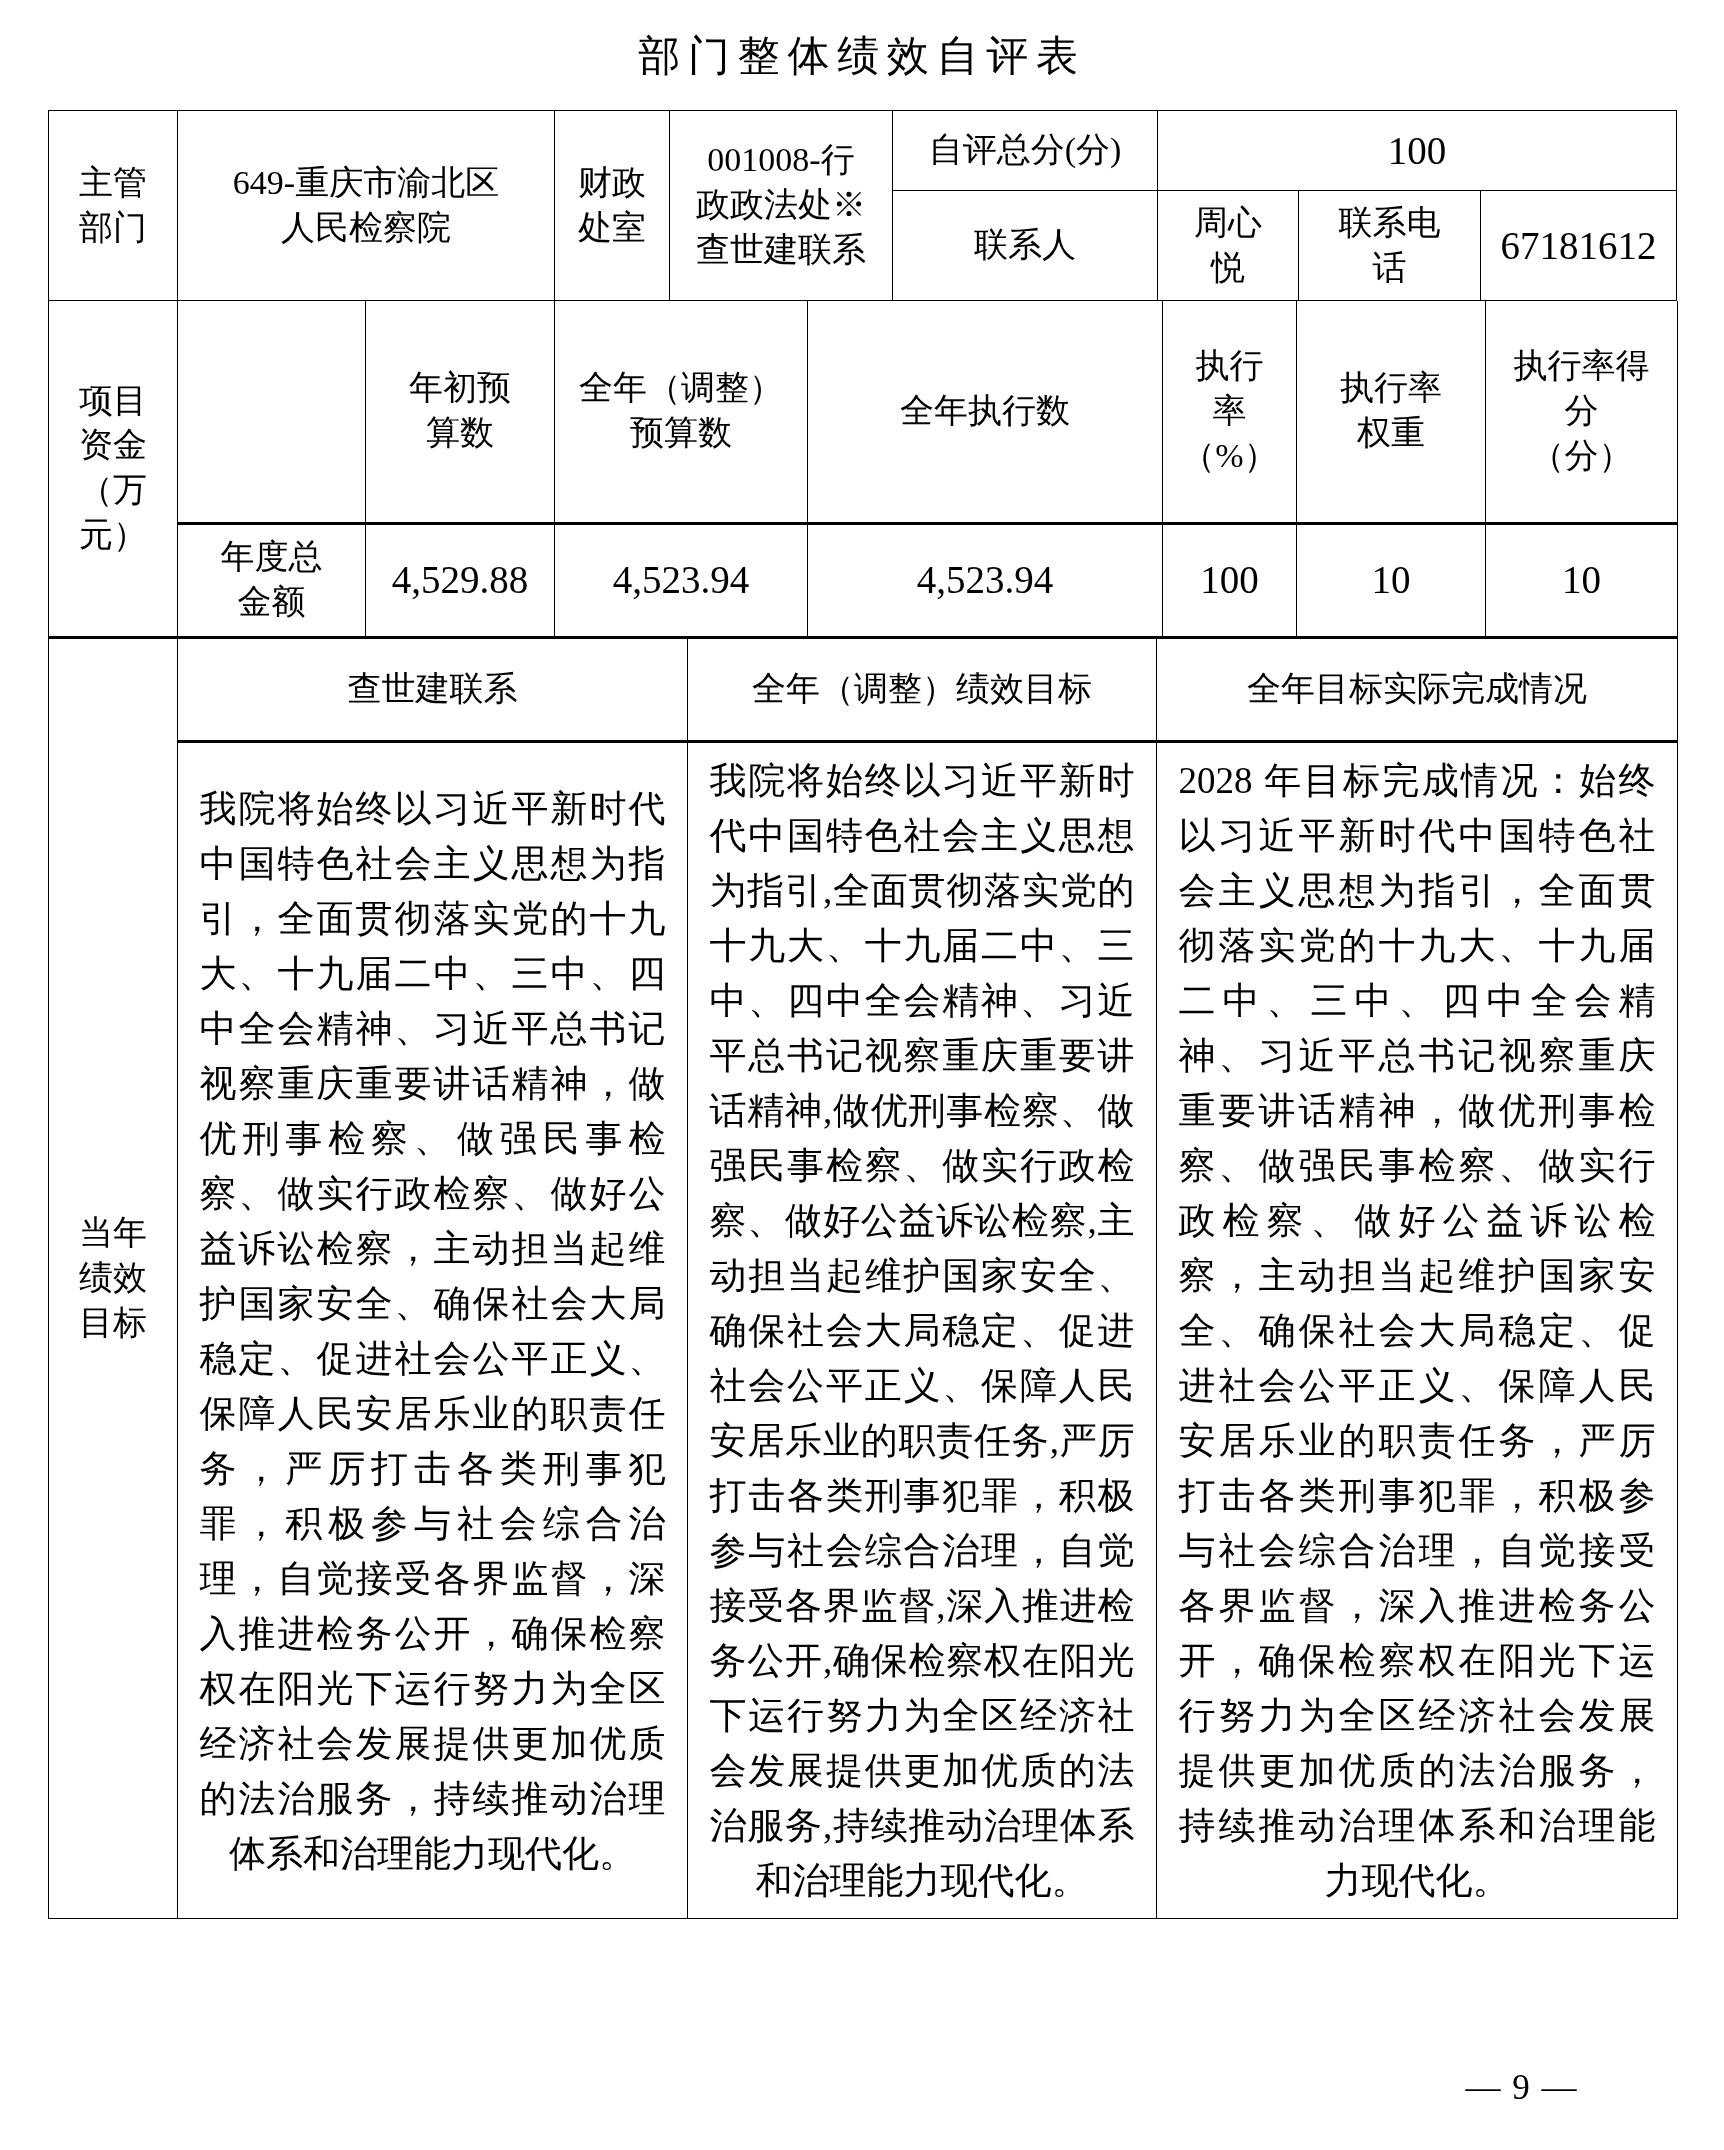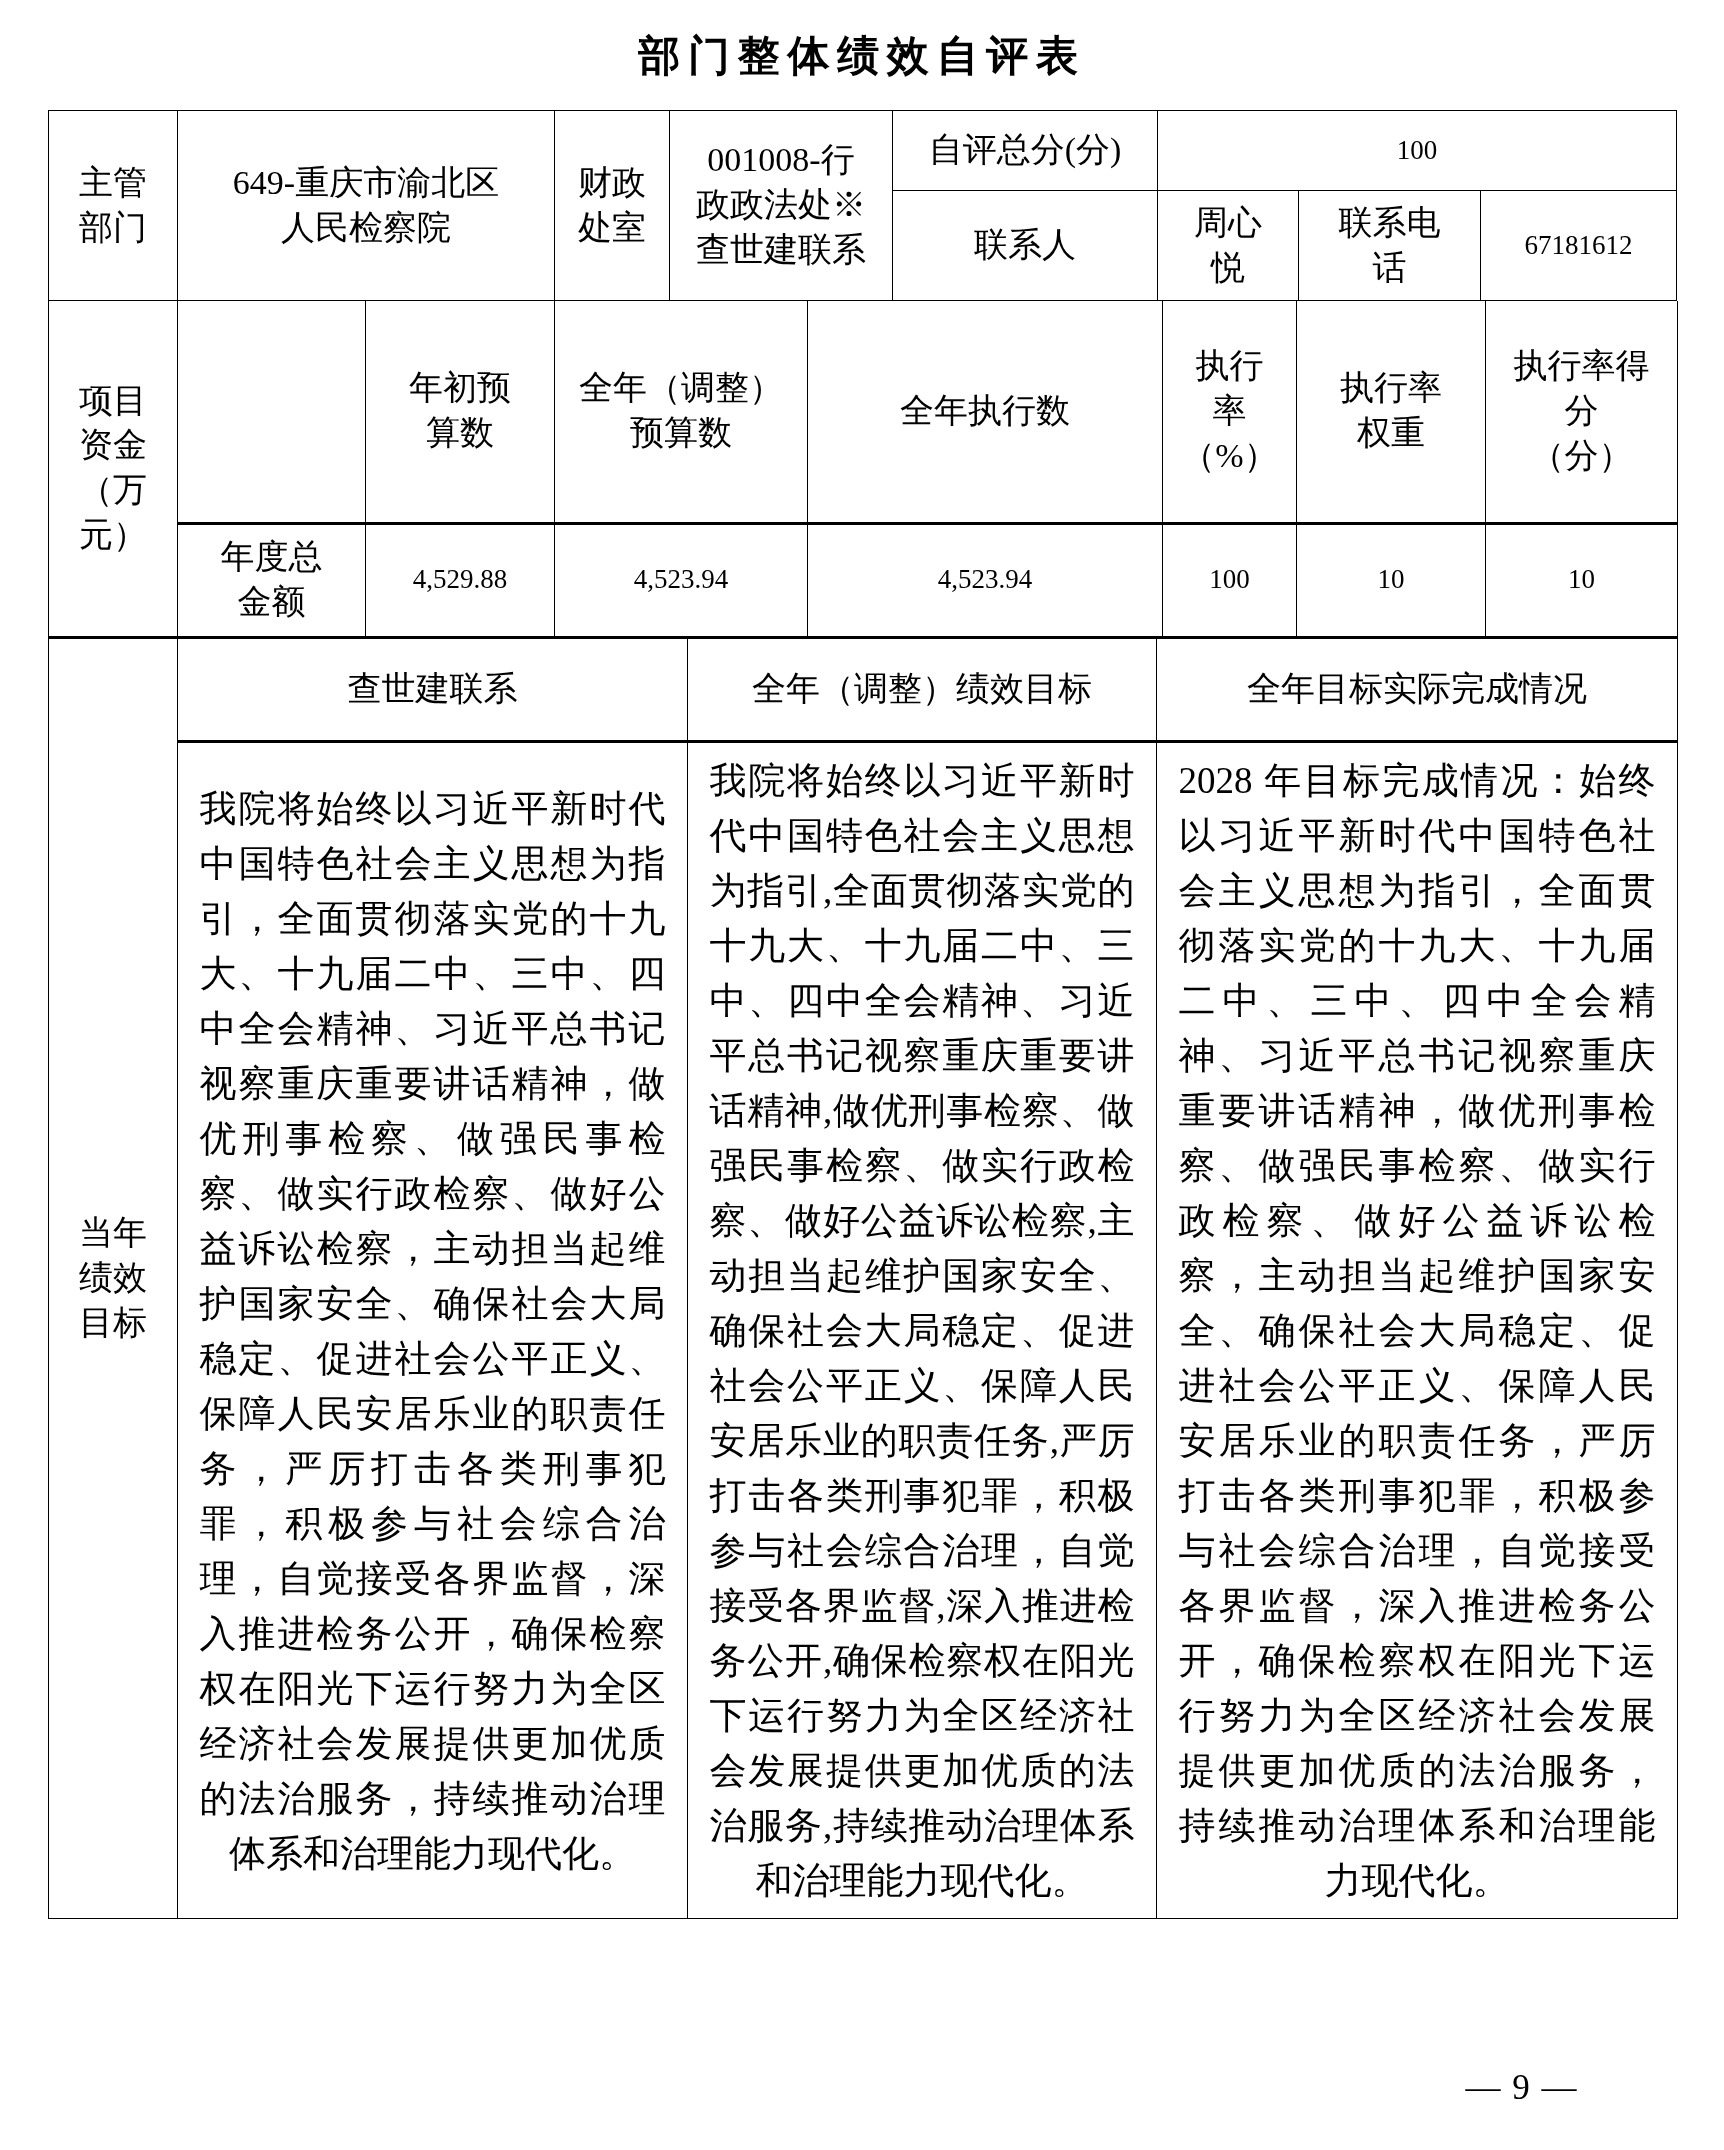--- a/index.html
+++ b/index.html
@@ -4,33 +4,33 @@
 <style>
   html,body { margin:0; padding:0; }
   body {
     width:1724px; height:2151px;
     background:#ffffff; color:#000;
     font-family:"Liberation Serif","DejaVu Serif",serif;
     position:relative;
   }
   .doc-title {
     position:absolute; top:28px; left:0; width:1724px;
-    text-align:center; font-size:42px; font-weight:bold; letter-spacing:7.7px;
+    text-align:center; font-size:42px; font-weight:normal; letter-spacing:7.7px;
   }
   #sheet { position:absolute; left:48px; top:110px; width:1629px; }
   table { border-collapse:collapse; table-layout:fixed; width:1629px; }
   td {
     border:1.5px solid #000;
     text-align:center; vertical-align:middle;
     font-size:34px; line-height:1.32;
     padding:3.1px 6.2px; overflow:hidden;
   }
   table + table tr:first-child td { border-top:0; }
   .pre { white-space:pre-line; }
-  .num { font-size:27px; }
+  .num { font-size:39px; }
   tr.sep td { border-bottom-width:3.8px; }
   td.bb-thick { border-bottom-width:3.8px; }
   .para {
     font-size:37px; line-height:55px;
     text-align:justify; text-align-last:center;
     padding:9.2px 21.5px;
   }
   .page-num {
     position:absolute; top:2068px; right:146px;
     font-size:35px; letter-spacing:1.5px; white-space:nowrap;

